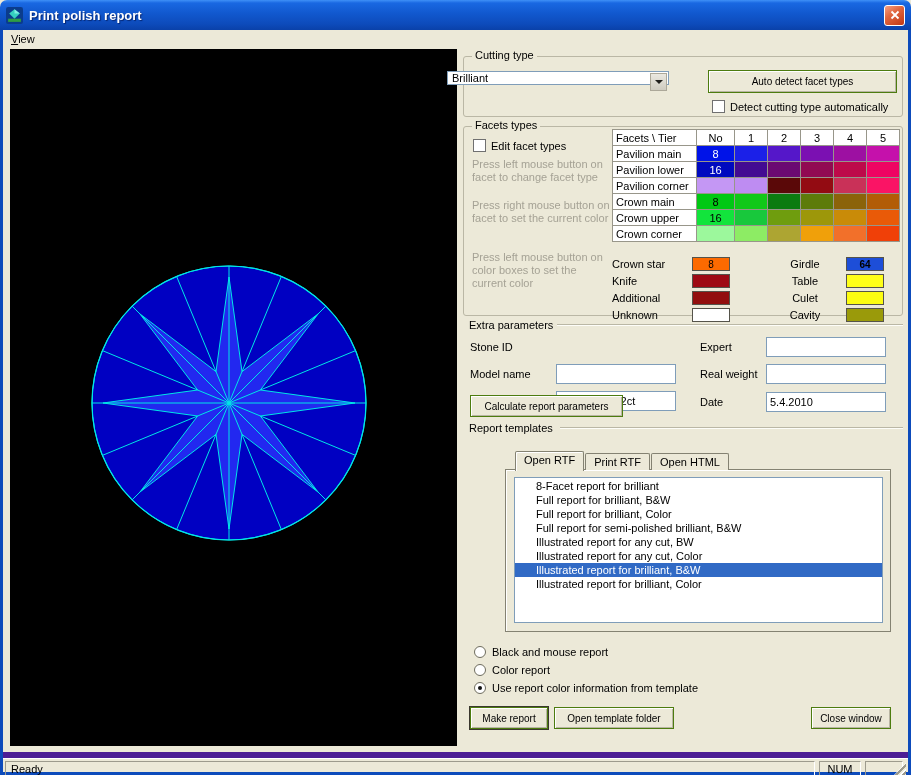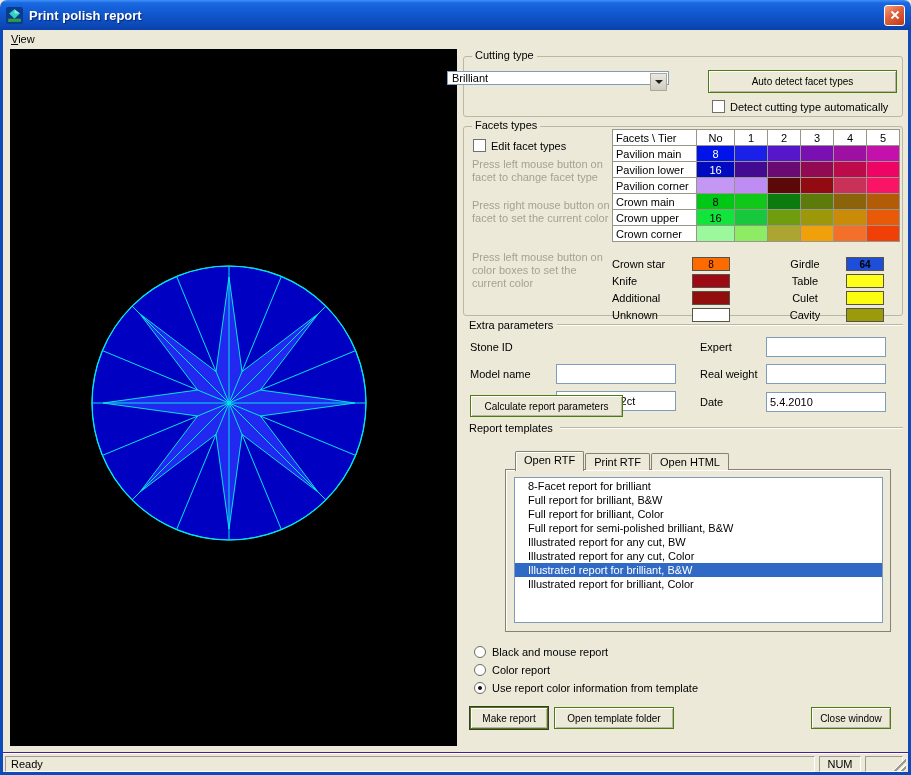--- a/index.html
+++ b/index.html
@@ -11,21 +11,21 @@
   .titlebar{left:0;top:0;width:911px;height:30px;border-radius:7px 7px 0 0;display:flex;align-items:center;padding:0 6px;
     background:linear-gradient(180deg,#3F90F7 0%,#1968E2 10%,#1158CE 45%,#0D4BBB 80%,#0A41A9 100%)}
   .title-text{color:#fff;font-weight:bold;font-size:13px;margin-left:6px;flex:1;text-shadow:1px 1px 1px rgba(0,20,80,.7)}
   .close{width:21px;height:21px;border:1px solid #fff;border-radius:3px;display:flex;align-items:center;justify-content:center;
     background:linear-gradient(145deg,#F5A083,#E0663F 40%,#C03714)}
   .wb{background:#0D4BBB}
 
   
   .menu-item{display:inline-block;padding:3px 8px}
   .menu-item::first-letter{text-decoration:underline}
-  .statusbar{left:3px;top:752px;width:905px;height:20px;background:#ECE9D8;border-top:1px solid #4c1d95;box-shadow:inset 0 1px 0 #fff}
+  .statusbar{left:3px;top:752px;width:905px;height:20px;background:#ECE9D8;border-top:6px solid #4c1d95;box-shadow:inset 0 1px 0 #fff}
   .pane{position:absolute;top:3px;height:16px;border:1px solid;border-color:#9D9B8D #FFF #FFF #9D9B8D;line-height:14px;padding:0 5px}
   .grip{clip-path:polygon(100% 0,100% 100%,0 100%);background:repeating-linear-gradient(-45deg,#ECE9D8 0 2px,#9D9B8D 2px 4px,#fff 4px 5px)}
 
   
   .group{border:1px solid #BAB7A5;border-radius:3px}
   .group-label{position:absolute;top:-8px;left:8px;background:#ECE9D8;padding:0 3px;white-space:nowrap}
   .section-line{height:2px;border-top:1px solid #BAB7A5;border-bottom:1px solid #FDFDF8}
 
   
   .btn{font-family:inherit;font-size:10px;background:#ECE9D8;border:1px solid #4d7c0f;
@@ -51,21 +51,21 @@
   .mini-label{width:80px}
   .mini-label-r{width:74px;text-align:center;padding-right:8px}
   .mini-box{width:38px;height:14px;border:1px solid #55534A;text-align:center;line-height:13px;font-size:10px}
 
   
   .tabstrip{display:flex;align-items:flex-end;height:20px}
   .tab{height:17px;line-height:16px;padding:0 8px;background:#ECE9D8;border:1px solid #848272;border-bottom:none;border-radius:2px 2px 0 0;margin-right:1px}
   .tab.active{height:20px;margin-bottom:-1px;position:relative;z-index:3;box-shadow:inset 1px 1px 0 #fff}
   .tabpanel{border:1px solid #848272;background:#ECE9D8;box-shadow:inset 1px 1px 0 #fff}
   .lb{background:#fff;border:1px solid #7F9DB9;overflow:hidden;padding-top:1px}
-  .lb-item{height:14px;line-height:14px;padding:0 13px;white-space:nowrap}
+  .lb-item{height:14px;line-height:14px;padding:0 21px;white-space:nowrap}
   .lb-item.sel{background:#316AC5;color:#fff}
 </style>
 </head>
 <body>
 
 <div class="win">
 
   <div class="titlebar abs">
     <svg width="17" height="17" viewBox="0 0 16 16">
       <rect width="16" height="16" rx="2" fill="#0B3C8C"></rect>

